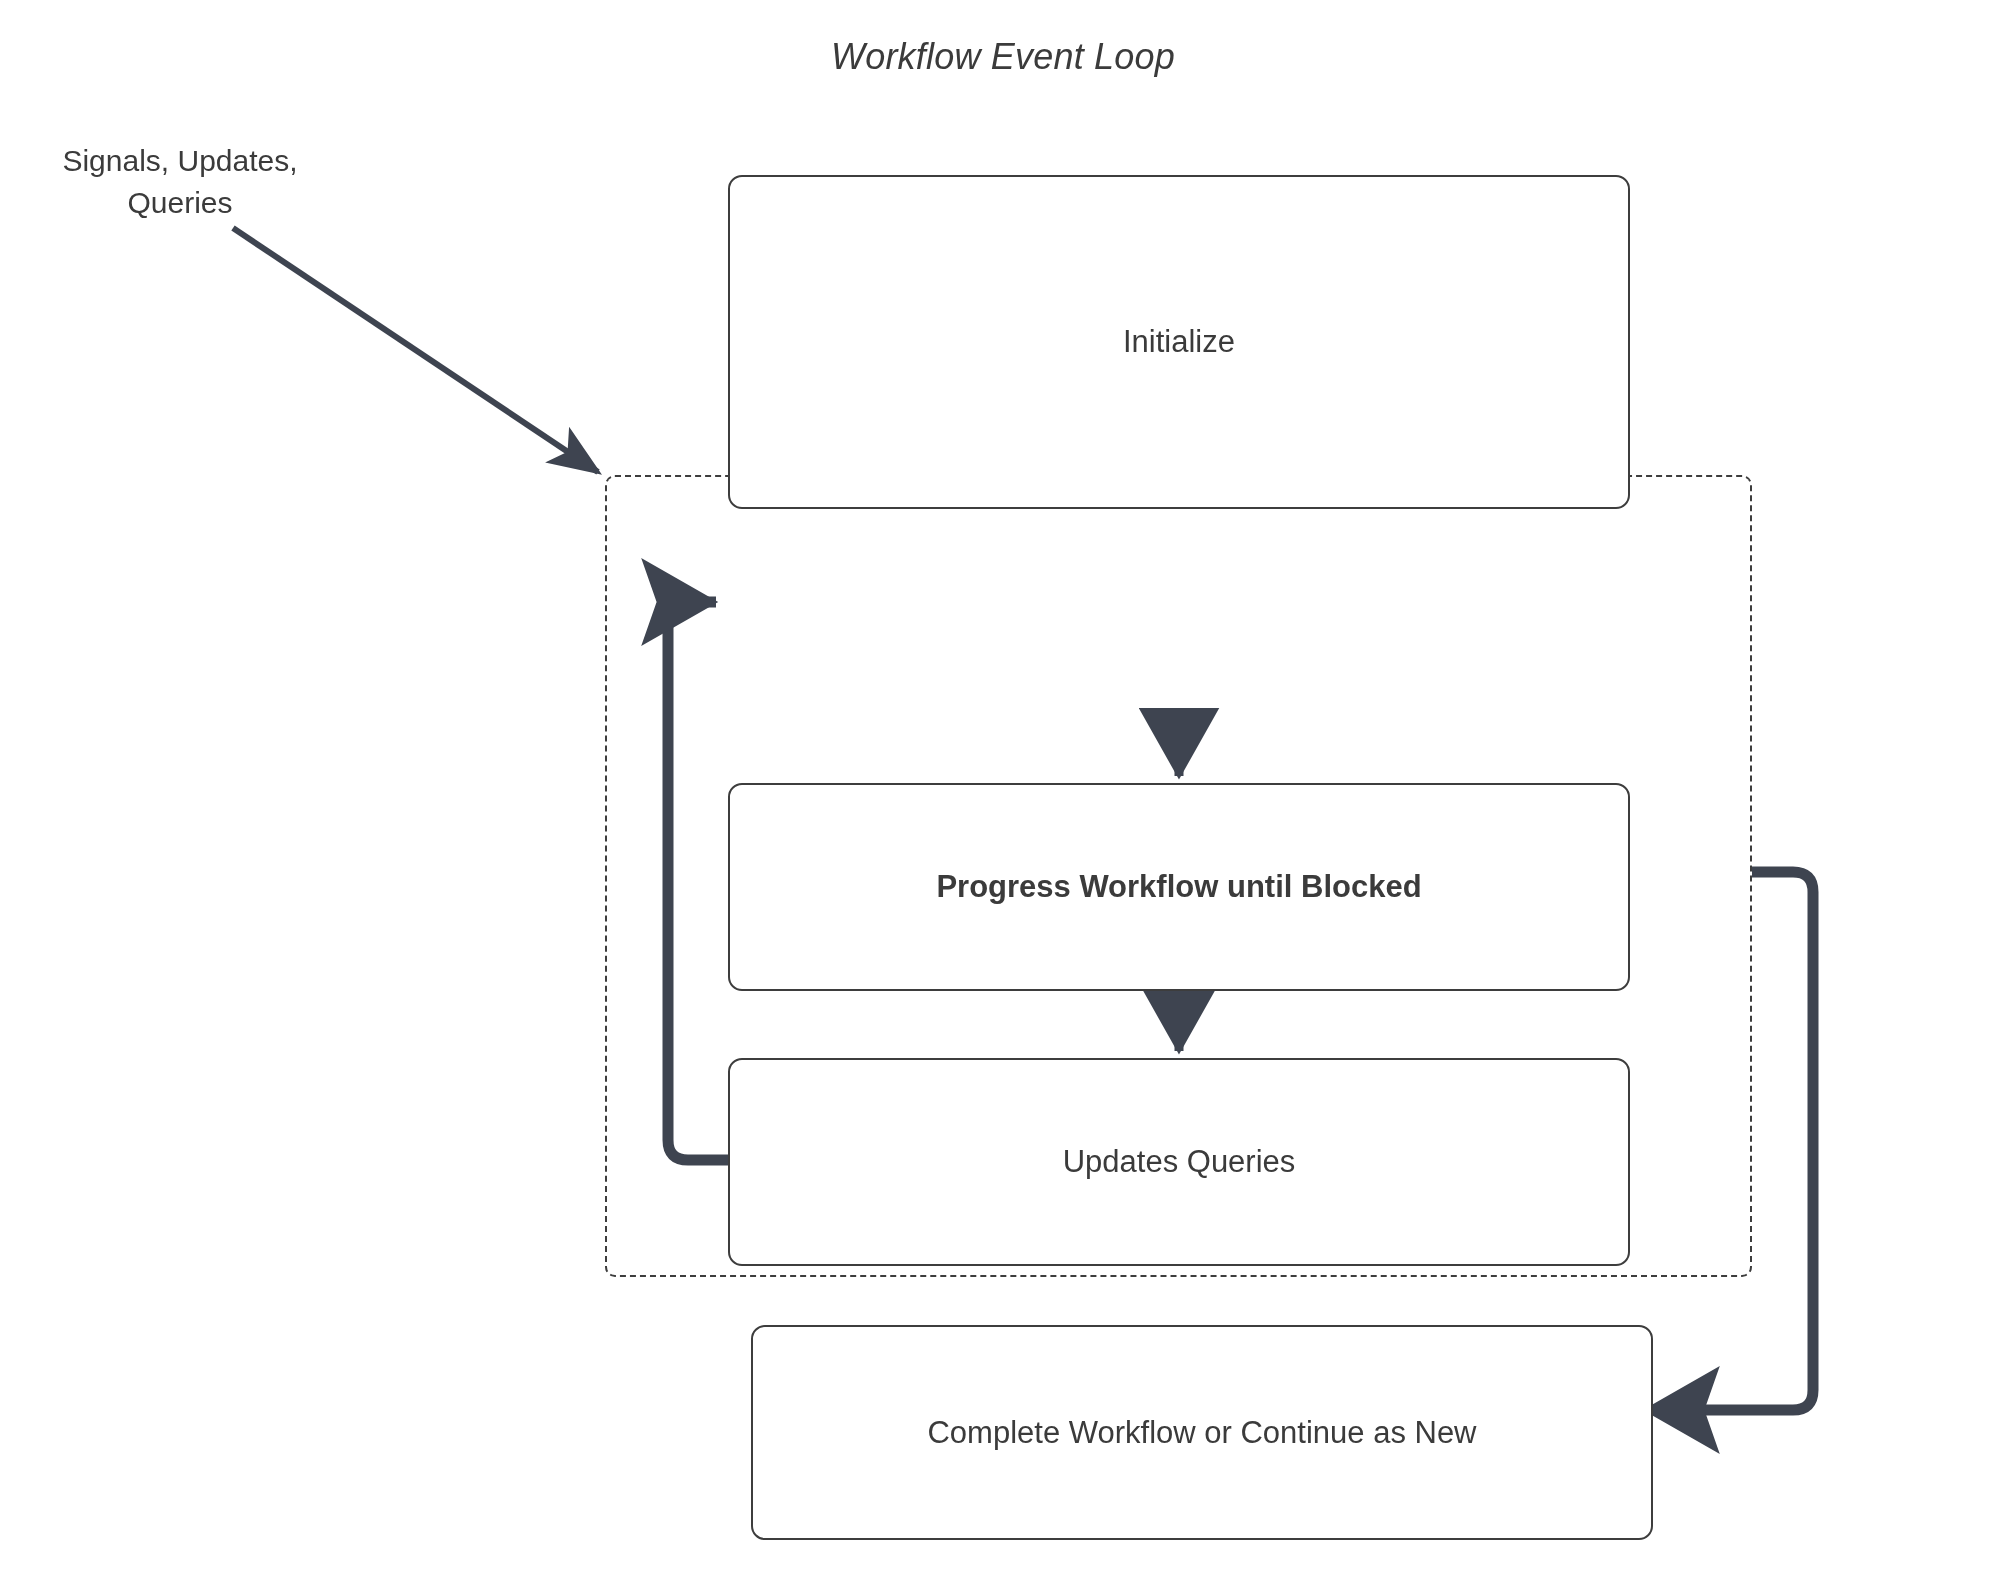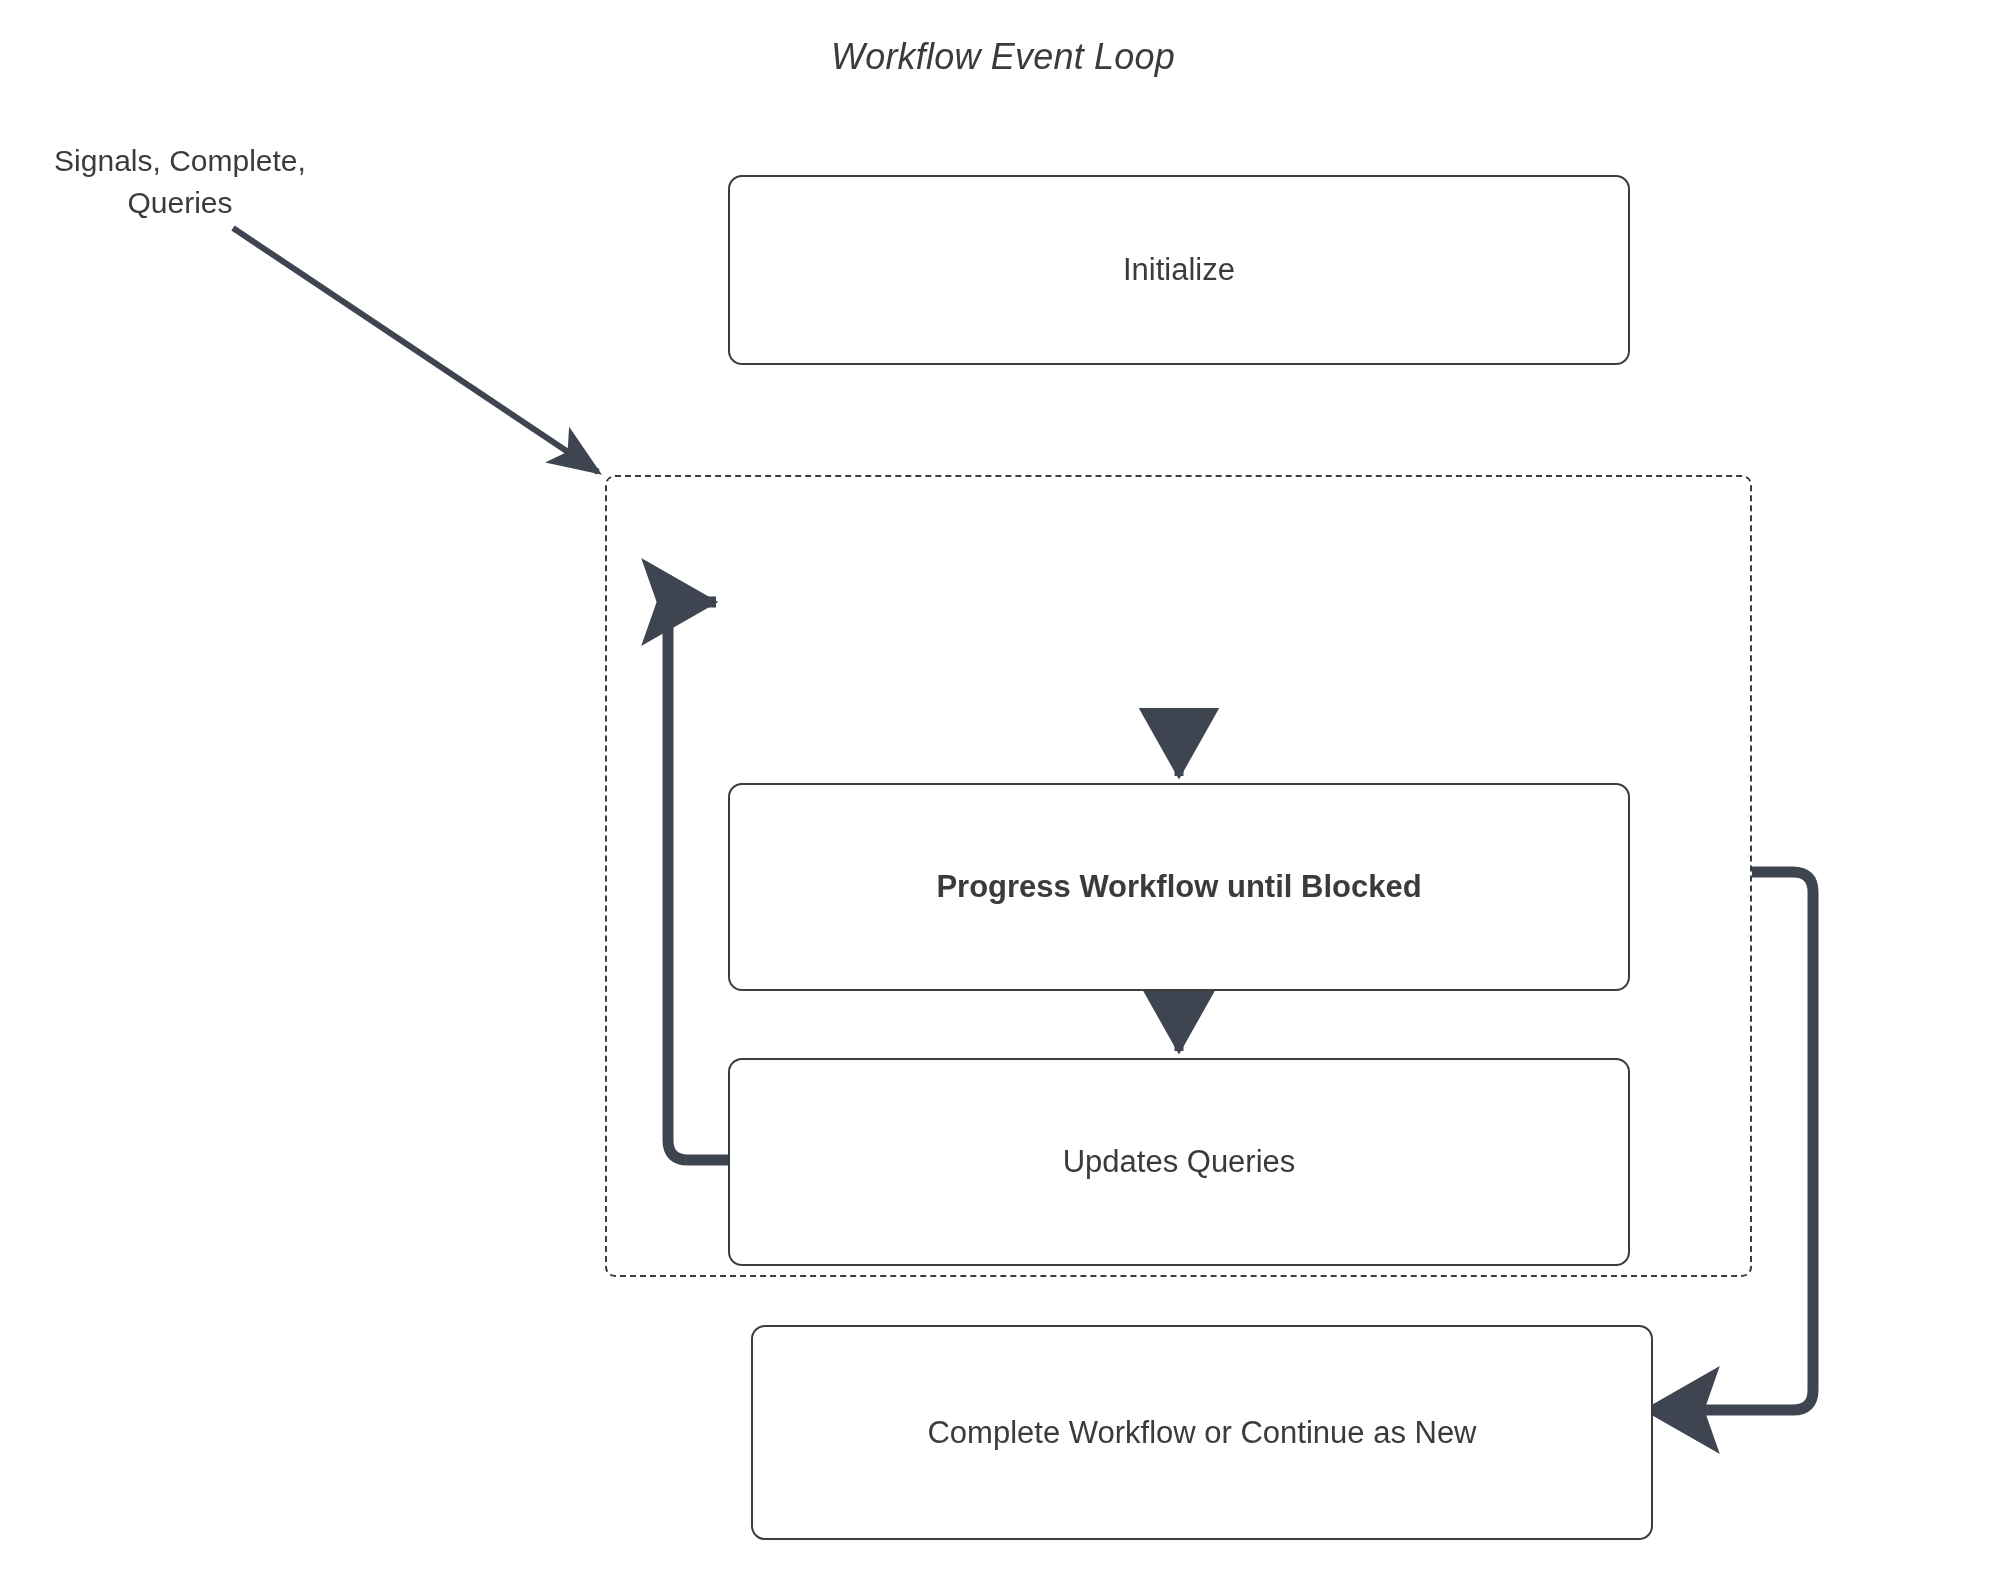--- a/index.html
+++ b/index.html
@@ -68,21 +68,21 @@
     background: #ffffff;
     display: flex;
     align-items: center;
     justify-content: center;
     font-size: 31px;
     color: #3b3b3b;
     text-align: center;
     padding: 0 24px;
   }
 
-  #node-initialize       { left: 728px;  top: 175px;  width: 902px; height: 190px; }
+  #node-initialize       { left: 728px;  top: 175px;  width: 902px; height: 334px; }
   #node-progress-signals { left: 728px;  top: 508px;  width: 902px; height: 210px; }
   #node-progress-workflow{ left: 728px;  top: 783px;  width: 902px; height: 208px; font-weight: bold; }
   #node-execute-queries  { left: 728px;  top: 1058px; width: 902px; height: 208px; }
   #node-complete         { left: 728px;  top: 1325px; width: 902px; height: 215px; margin-left: 23px; }
 
   
   #connectors {
     position: absolute;
     left: 0;
     top: 0;
@@ -91,21 +91,21 @@
     pointer-events: none;
   }
 </style>
 </head>
 <body>
 
 <div id="canvas">
 
   <div class="diagram-title">Workflow Event Loop</div>
 
-  <div class="input-label">Signals, Complete,
+  <div class="input-label">Signals, Updates,
 Queries</div>
 
   <div class="loop-container"></div>
 
   <svg id="connectors" viewBox="0 0 2006 1576" xmlns="http://www.w3.org/2000/svg">
     <defs>
       <marker id="arrowThin" markerWidth="10" markerHeight="10" refX="8.2" refY="4" orient="auto" markerUnits="strokeWidth">
         <path d="M0,0.4 L9,4 L0,7.6 L2.1,4 Z" fill="#3e4450"></path>
       </marker>
       <marker id="arrowDown" markerWidth="9" markerHeight="9" refX="7.6" refY="4.5" orient="auto" markerUnits="strokeWidth">

